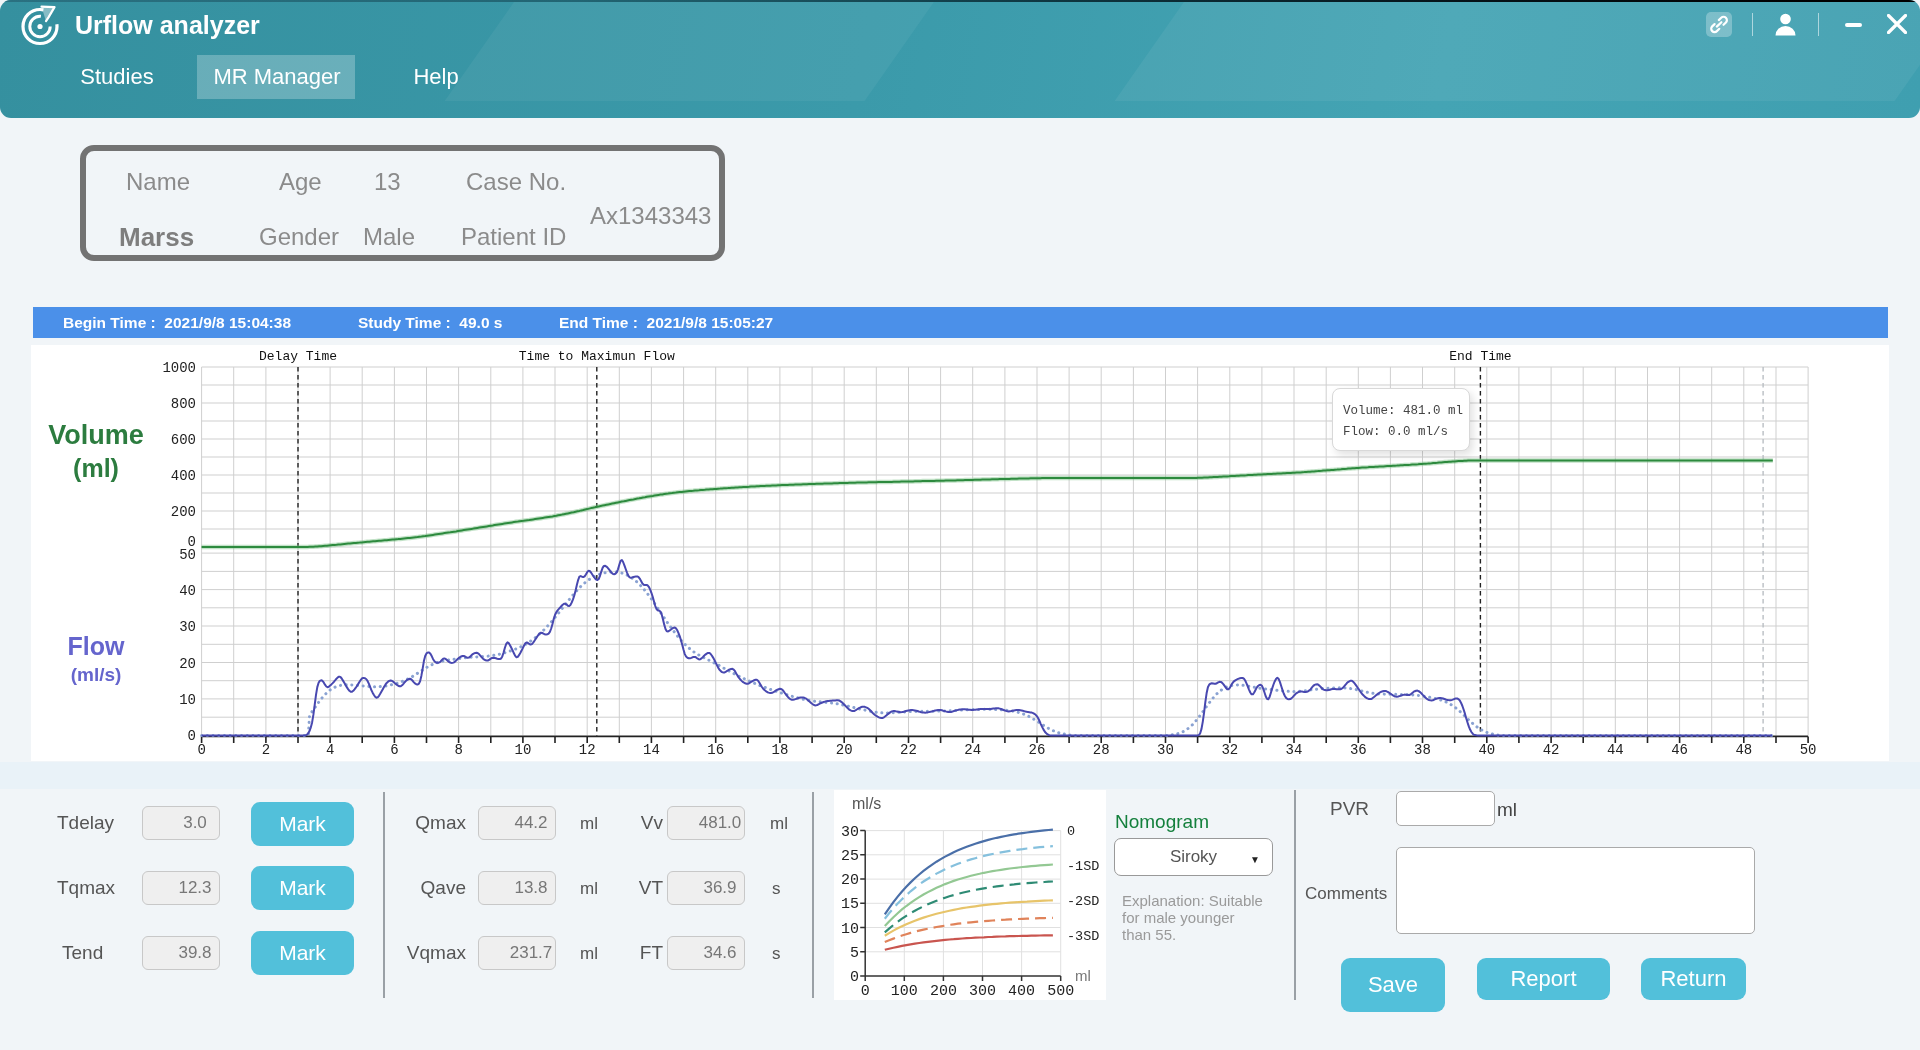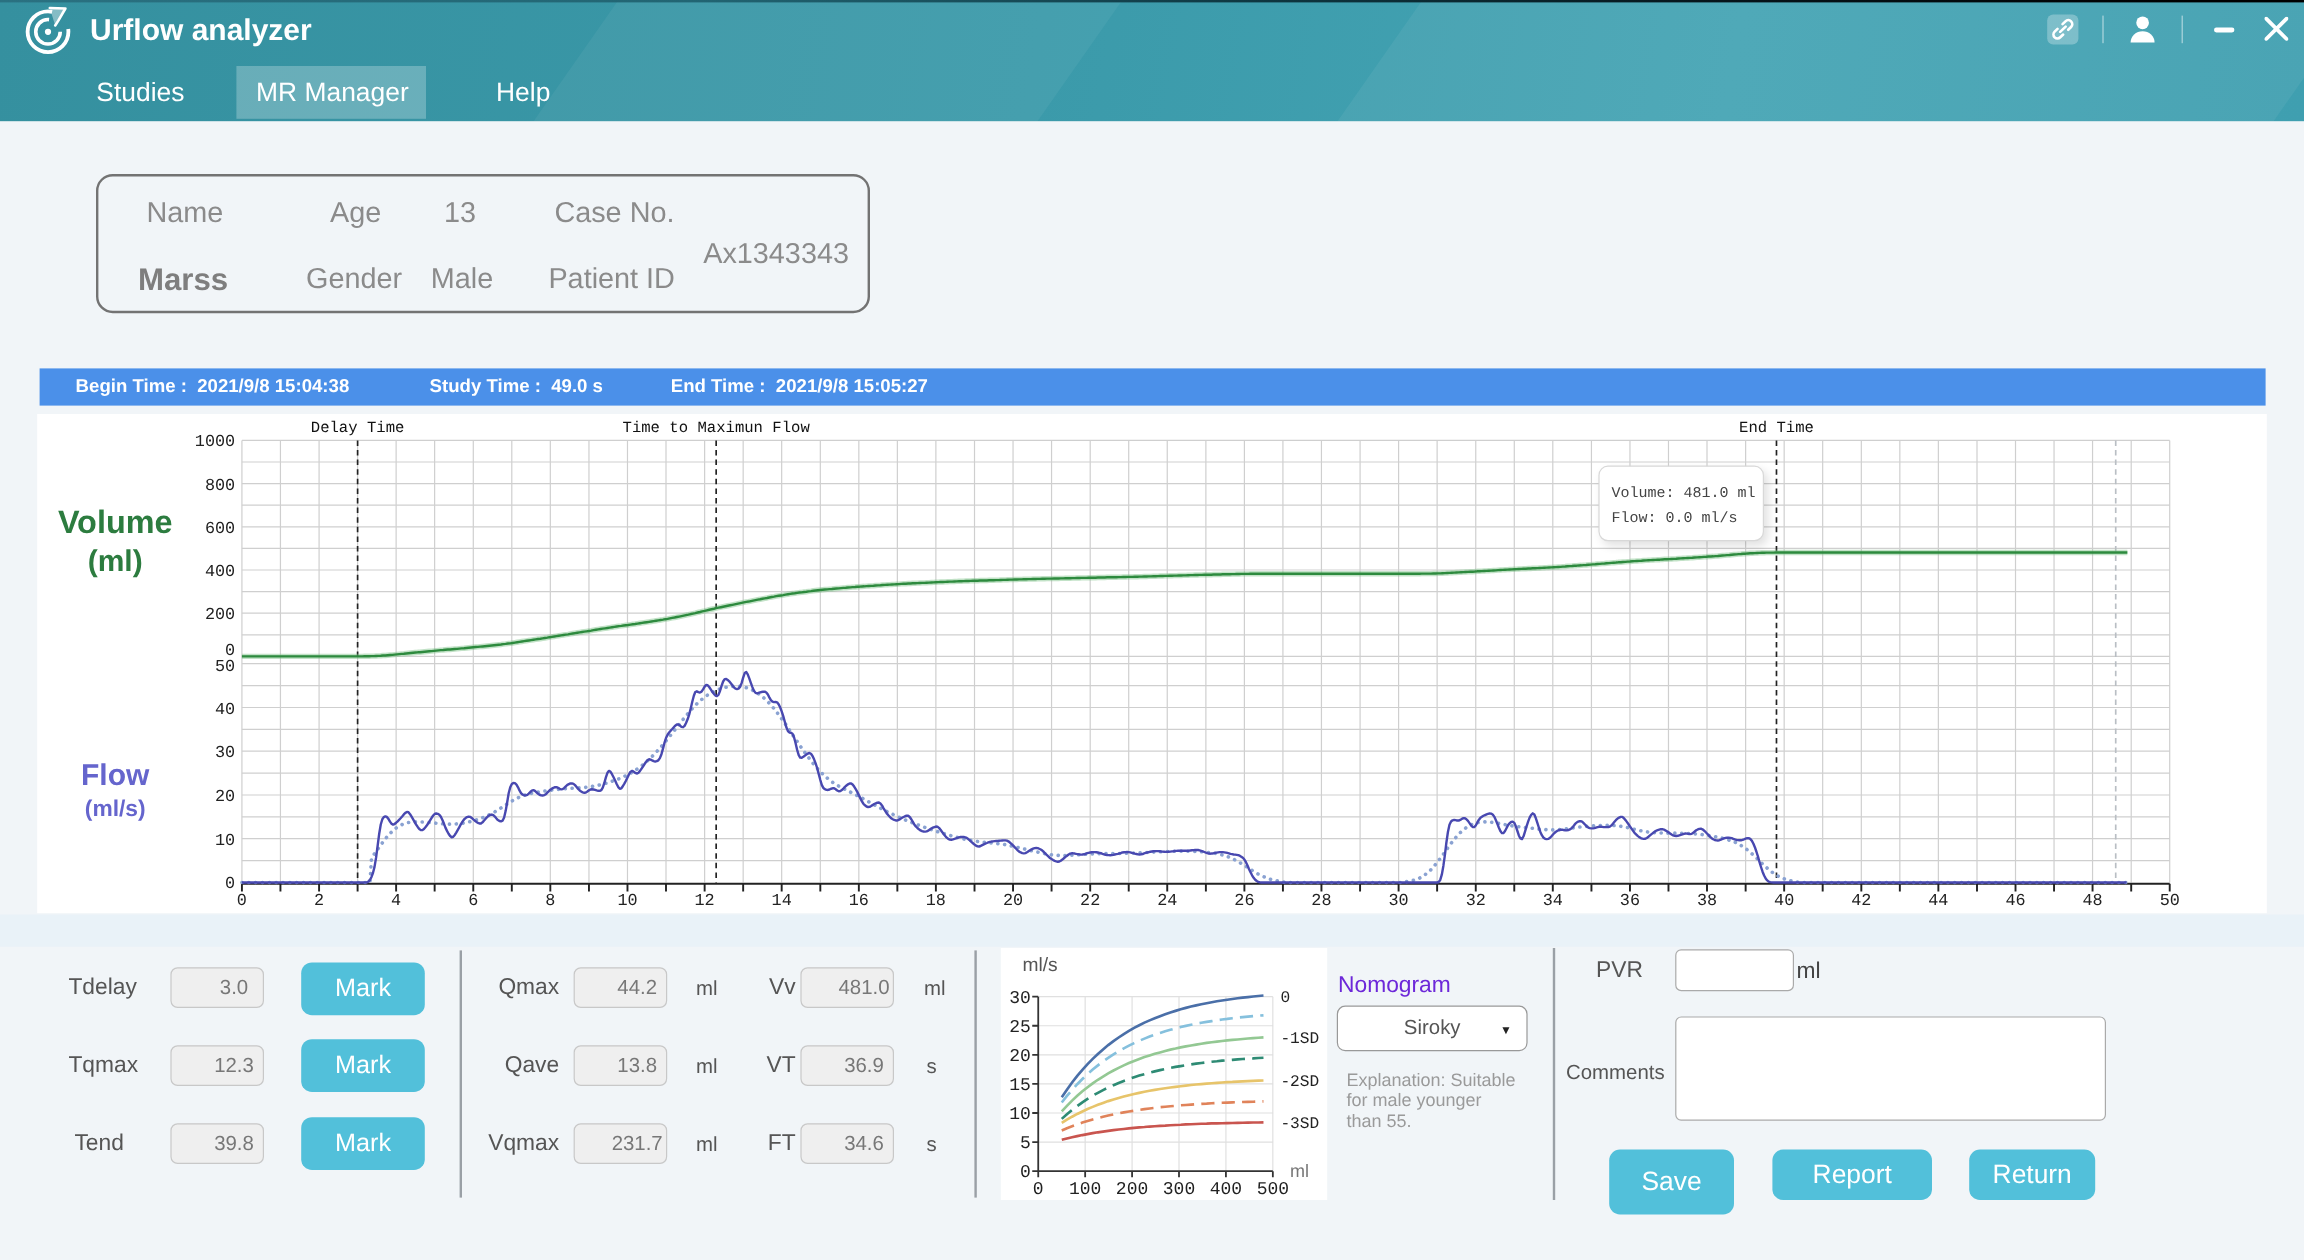--- a/index.html
+++ b/index.html
@@ -1,40 +1,40 @@
 <!DOCTYPE html>
 <html><head>
 <meta charset="utf-8">
 <style>
 * { margin:0; padding:0; box-sizing:border-box; }
 html,body { width:1920px; height:1050px; overflow:hidden; }
 body { font-family:"Liberation Sans", sans-serif; background:#f1f5f8; position:relative; }
 
 
-#header { position:absolute; left:0; top:0; width:1920px; height:101px;
-  background:linear-gradient(100deg,#35909f 0%,#3b9aaa 45%,#44a4b4 75%,#3f9fb0 100%); overflow:hidden;}
+#header { position:absolute; left:0; top:0; width:1920px; height:118px;
+  background:linear-gradient(100deg,#35909f 0%,#3b9aaa 45%,#44a4b4 75%,#3f9fb0 100%); overflow:hidden;border-radius:11px;}
 #header .strip { position:absolute; left:0; top:0; width:1920px; height:2px; background:linear-gradient(90deg,#2a7181 0%,#226573 30%,#0e3640 55%,#06141a 75%,#000 95%); }
 .wm1 { position:absolute; left:480px; top:0; width:420px; height:101px;
   background:rgba(255,255,255,0.05); transform:skewX(-35deg); }
 .wm2 { position:absolute; left:1150px; top:0; width:780px; height:101px;
   background:rgba(255,255,255,0.06); transform:skewX(-35deg); }
 #title { position:absolute; left:75px; top:11px; color:#fff; font-size:25px; font-weight:bold; }
 .nav { position:absolute; top:55px; height:44px; color:#fff; font-size:21px;
   display:flex; align-items:center; justify-content:center; }
 .nav { font-size:22px; }
 #nav-hl { position:absolute; left:197px; top:55px; width:158px; height:44px; background:rgba(255,255,255,0.25); }
 
 #linkbtn { position:absolute; left:1706px; top:12px; width:26px; height:25px;
   background:rgba(255,255,255,0.28); border-radius:5px; }
 .sep { position:absolute; top:13px; width:1px; height:23px; background:rgba(255,255,255,0.55); }
 #minbar { position:absolute; left:1845px; top:23px; width:17px; height:4px; background:#fff; border-radius:2px; }
 
 
 #pbox { position:absolute; left:80px; top:145px; width:645px; height:116px;
-  border:2px solid #737373; border-radius:14px; }
+  border:6px solid #737373; border-radius:14px; }
 .pt { position:absolute; color:#8b8b8b; font-size:24px; white-space:nowrap; }
 
 
 #tbar { position:absolute; left:33px; top:307px; width:1855px; height:31px; background:#4b90e9; }
 .tt { position:absolute; top:0; height:31px; line-height:31px; color:#fff; font-size:15.5px; font-weight:bold; white-space:nowrap; }
 
 
 #chart { position:absolute; left:31px; top:345px; width:1858px; height:416px; background:#fff; }
 #chartstrip { position:absolute; left:0; top:762px; width:1920px; height:27px; background:#e9f2f8; }
 .axt { position:absolute; text-align:center; font-weight:bold; }
@@ -46,21 +46,21 @@
 
 .lbl { position:absolute; color:#555; font-size:19px; white-space:nowrap; }
 .inp { position:absolute; width:78px; height:34px; background:#efefef; border:1.5px solid #c8c8c8;
   border-radius:6px; color:#777; font-size:17px; text-align:center; line-height:32px;padding-left:28px; }
 .btn { position:absolute; background:#52c0da; border-radius:9px; color:#fff;
   display:flex; align-items:center; justify-content:center; }
 .mark { left:251px; width:103px; height:44px; font-size:21px; }
 .vdiv { position:absolute; top:792px; width:2px; height:206px; background:#9aa0a6; }
 .unit { position:absolute; color:#555; font-size:17px; }
 #nomopanel { position:absolute; left:834px; top:790px; width:272px; height:210px; background:#fff; }
-#nomolbl { position:absolute; left:1115px; top:811px; font-size:19px; color:#6d28d9; }
+#nomolbl { position:absolute; left:1115px; top:811px; font-size:19px; color:#15803d; }
 #dropdown { position:absolute; left:1114px; top:838px; width:159px; height:38px; background:#fff;
   border:1.5px solid #999; border-radius:7px; color:#555; font-size:17px;
   display:flex; align-items:center; justify-content:center; }
 #dropdown .arr { position:absolute; right:12px; top:15px; font-size:10px; color:#222; }
 #expl { position:absolute; left:1122px; top:892px; width:210px; font-size:15px; color:#9a9a9a; line-height:17.2px; }
 #pvrin { position:absolute; left:1396px; top:791px; width:99px; height:35px; background:#fff;
   border:1.5px solid #aaa; border-radius:5px; }
 #cmt { position:absolute; left:1396px; top:847px; width:359px; height:87px; background:#fff;
   border:1.5px solid #aaa; border-radius:5px; }
 </style>

